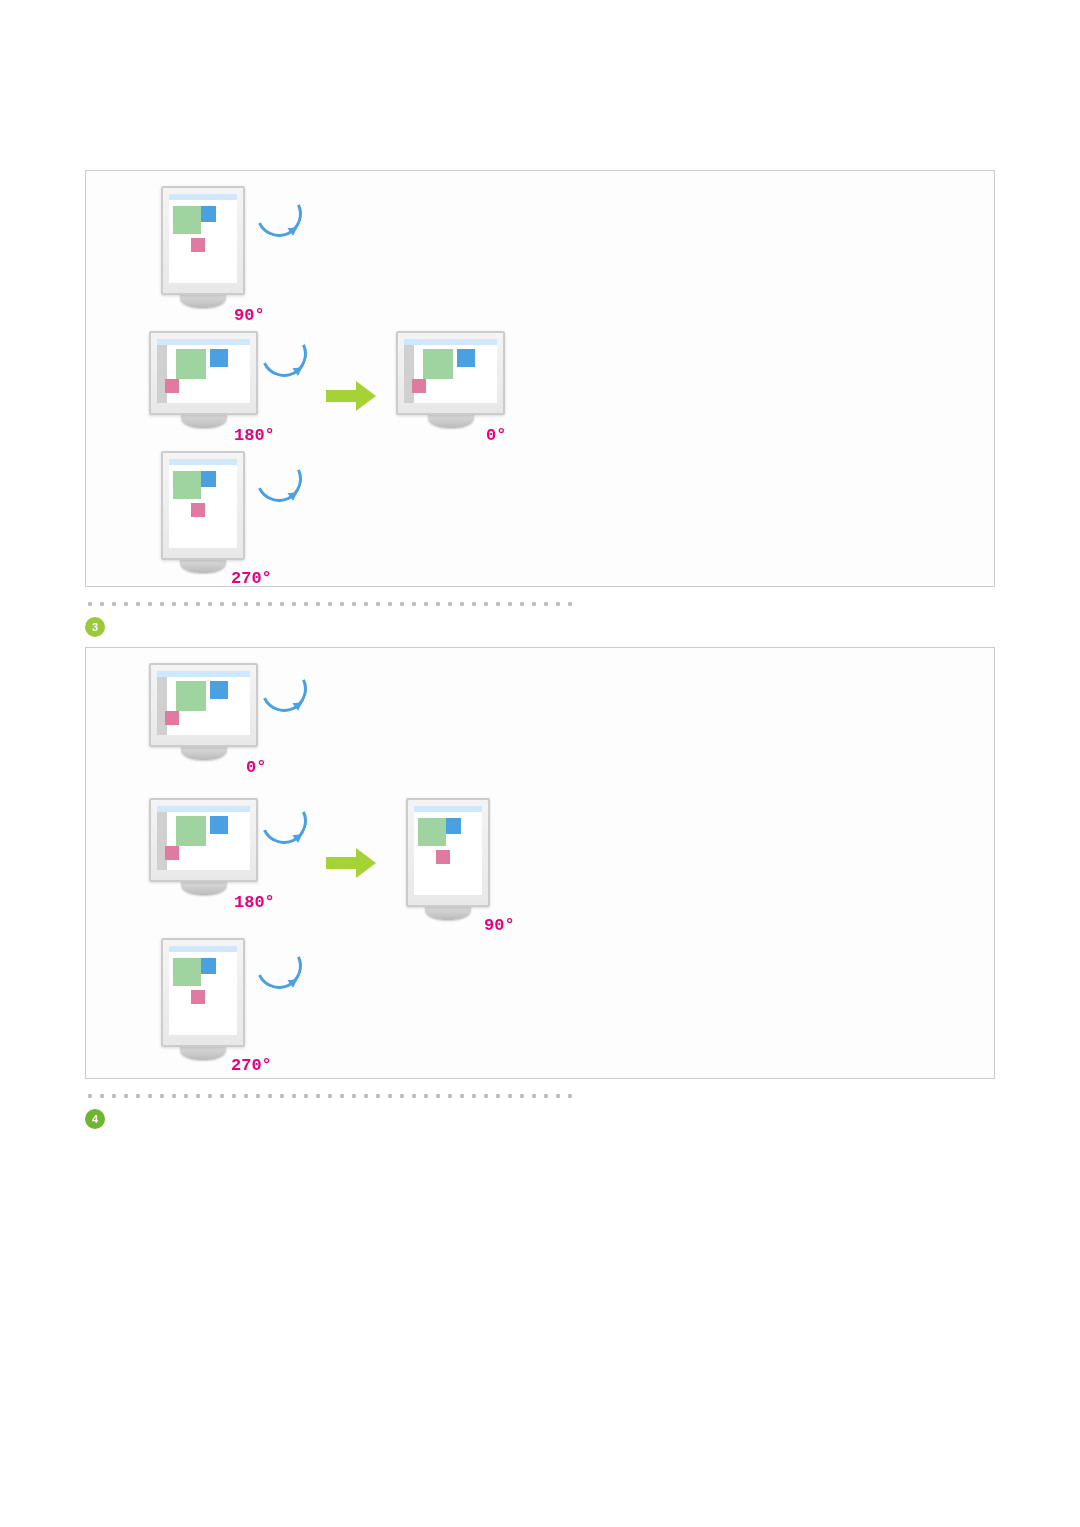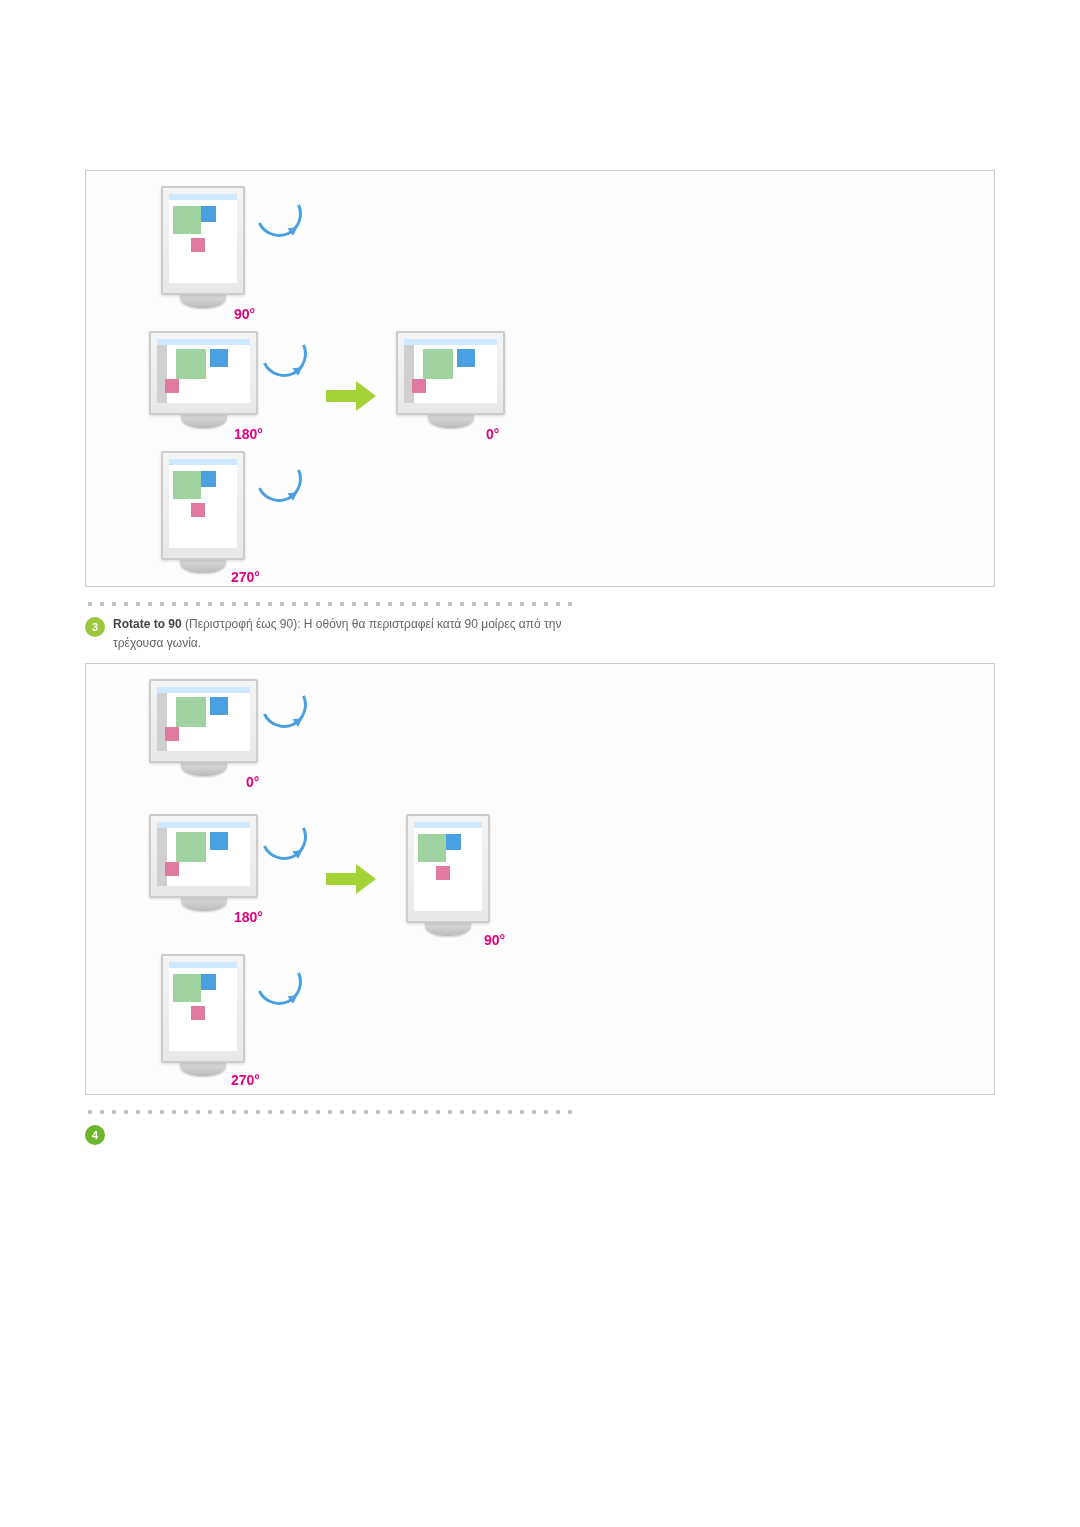--- a/index.html
+++ b/index.html
@@ -100,23 +100,24 @@
       linear-gradient(#cfe8ff,#cfe8ff) 0 0/100% 6px no-repeat,
       linear-gradient(#9fd39f,#9fd39f) 10% 12px/28px 28px no-repeat,
       linear-gradient(#4aa0e0,#4aa0e0) 60% 12px/16px 16px no-repeat,
       linear-gradient(#e07aa0,#e07aa0) 40% 44px/14px 14px no-repeat,
       #fff;
   }
 
   .angle-label {
     position: absolute;
     font-weight: bold;
-    font-size: 14px;
+    font-size: 17px;
     color: #e6007e;
     white-space: nowrap;
+    font-family: Liberation Mono, monospace;
   }
 
   .arrow-right {
     position: absolute;
     width: 50px; height: 30px;
   }
   .arrow-right::before{
     content:"";
     position:absolute;
     left:0; top:9px;
@@ -196,23 +197,20 @@
     <div class="curve" style="left:170px; top:285px; width:40px;height:40px;"></div>
     <span class="angle-label" style="left:145px; top:398px;">270°</span>
   </div>
 
   <div class="dots"></div>
 
   <div class="item-row">
     <div class="bullet bullet-3">
         <span>3</span>
       </div>
-    <div class="item-text">
-      <span class="bold">Rotate to 90</span><span> (Περιστροφή έως 90): Η οθόνη θα περιστραφεί κατά 90 μοίρες από την τρέχουσα γωνία.</span>
-    </div>
   </div>
 
   <div class="figure-box fig2">
 
     <div class="monitor" style="left:63px; top:15px;">
       <div class="screen landscape">
           <div class="content"></div>
         </div>
       <div class="stand"></div>
     </div>

